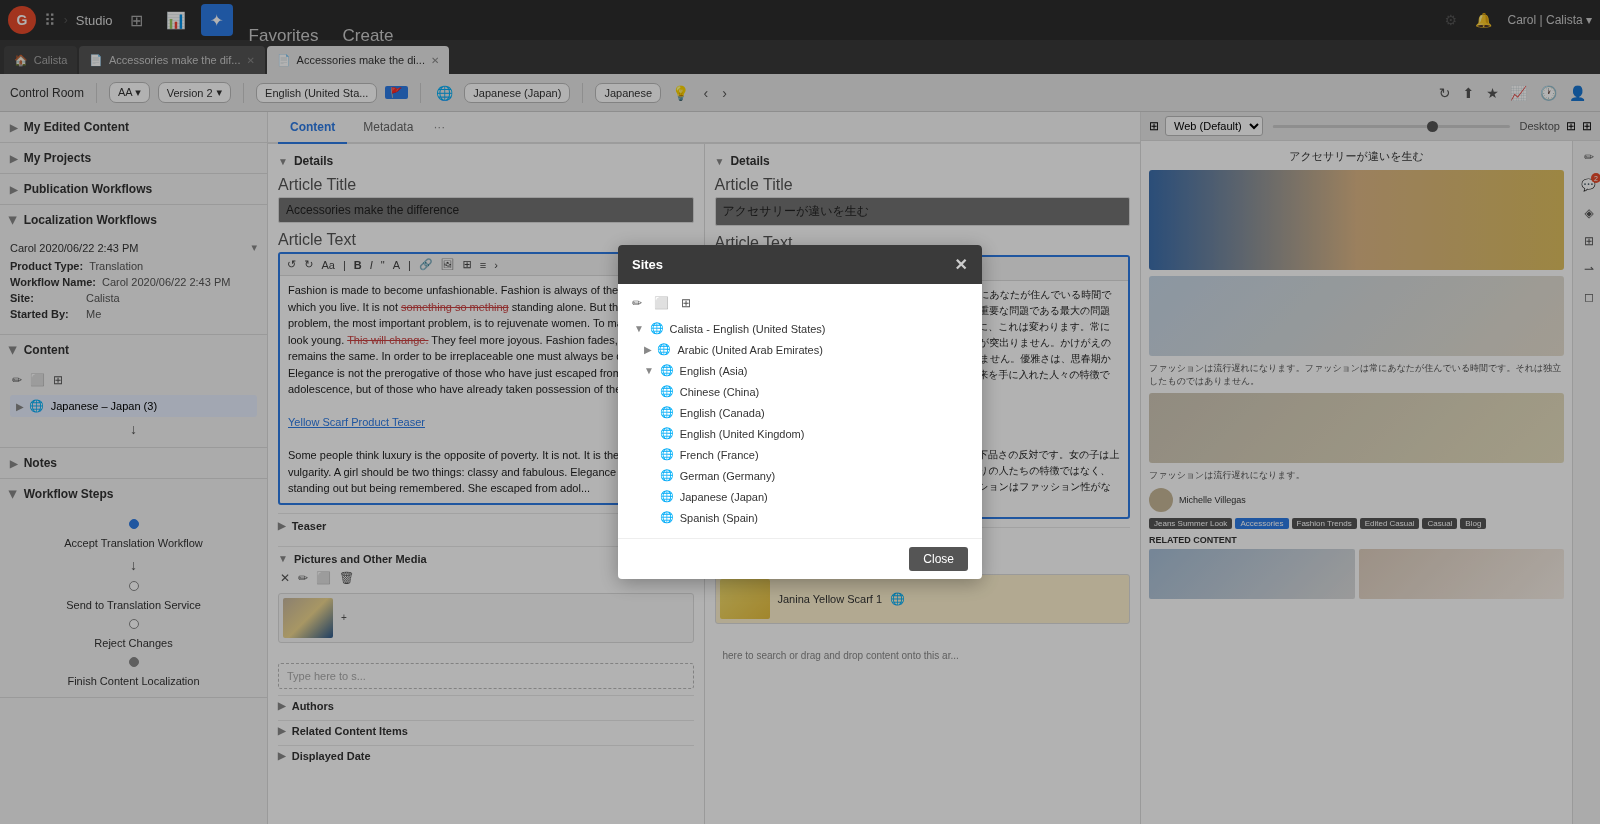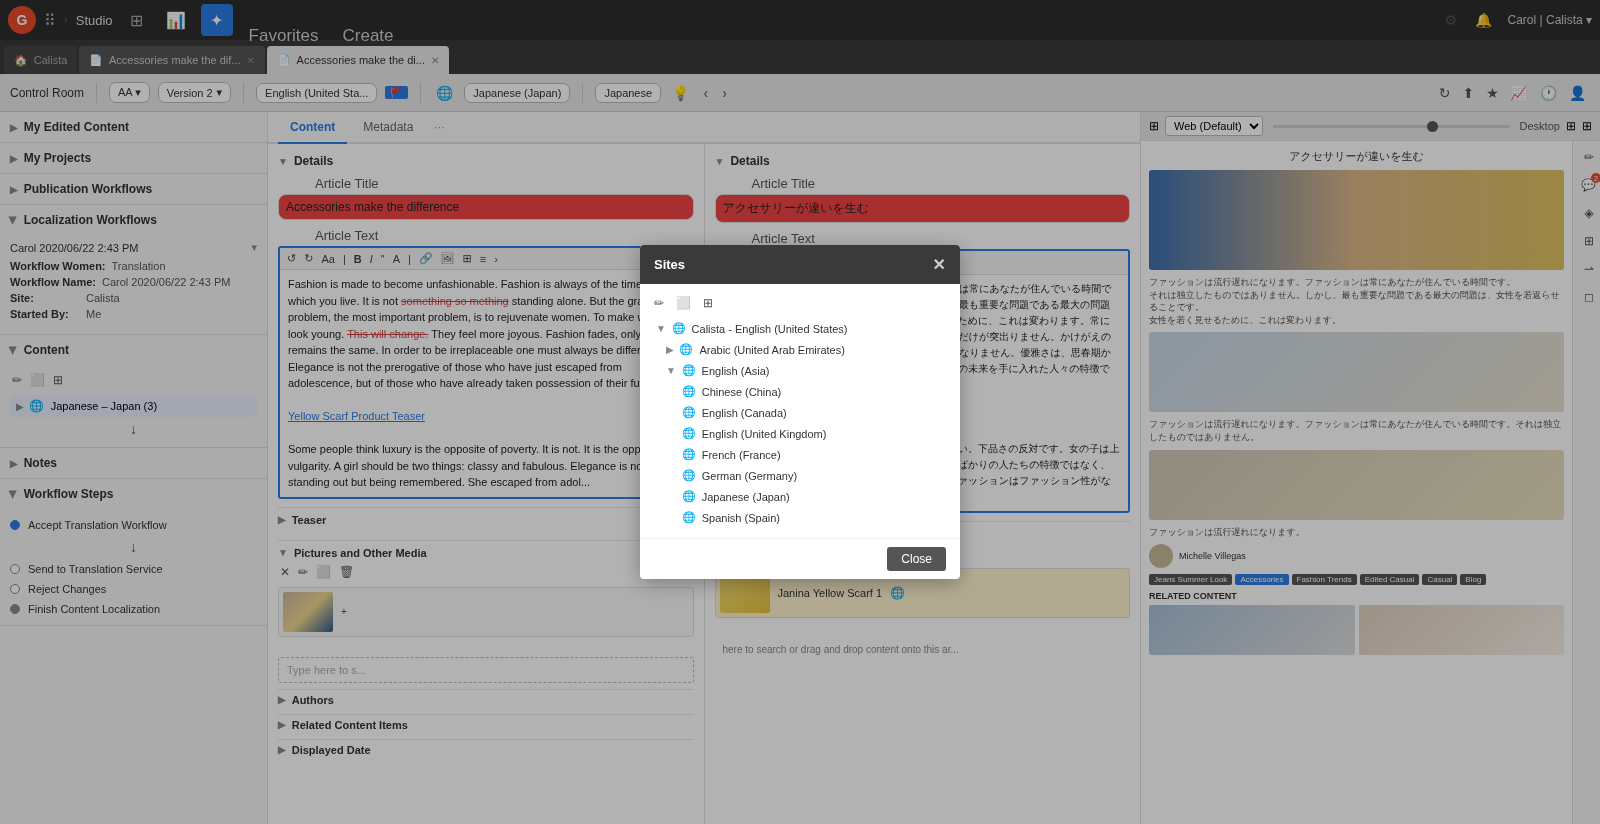--- a/index.html
+++ b/index.html
@@ -128,21 +128,21 @@
     .content-tool-btn { font-size: 12px; color: #555; cursor: pointer; padding: 2px; }
     .lang-item {
       display: flex; align-items: center; gap: 6px;
       padding: 4px 6px; font-size: 11px;
       background: #e8f0ff; border-radius: 3px;
       cursor: pointer;
     }
     .lang-item-icon { color: #2d7be5; font-size: 12px; }
     .arrow-down { display: block; text-align: center; color: #555; font-size: 14px; margin: 4px 0; }
     .workflow-steps { padding: 6px 10px; }
-    .step-item { display: flex; align-items: center; gap: 8px; padding: 4px 0; font-size: 11px; color: #333; }
+    .step-item { display: flex; align-items: center; gap: 8px; padding: 4px 0; font-size: 11px; color: #333; flex-direction: column; }
     .step-radio { width: 10px; height: 10px; border-radius: 50%; border: 1.5px solid #888; background: white; flex-shrink: 0; }
     .step-radio.active { border-color: #2d7be5; background: #2d7be5; }
     .step-radio.done { border-color: #888; background: #888; }
 
     
     .center-panel {
       flex: 1;
       display: flex;
       flex-direction: column;
       background: white;
@@ -174,25 +174,25 @@
       border-right: 1px solid #ddd;
       overflow-y: auto;
       padding: 10px;
     }
     .editor-pane:last-child { border-right: none; }
     .editor-section-header {
       display: flex; align-items: center; gap: 6px;
       font-size: 12px; font-weight: 600; color: #333;
       margin-bottom: 8px; cursor: pointer;
     }
-    .field-label { font-size: 13px; color: #555; margin-bottom: 3px; font-weight: 500; margin-left: 37px; }
+    .field-label { font-size: 16px; color: #555; margin-bottom: 3px; font-weight: 500; }
     .field-value {
       font-size: 12px; color: #222;
       border: 1px solid #ddd; padding: 5px 7px;
-      border-radius: 8px; background: #ef4444;
+      border-radius: 2px; background: #737373;
       margin-bottom: 8px;
     }
     .text-editor-area {
       border: 2px solid #2d7be5;
       border-radius: 3px;
       padding: 0;
       overflow: hidden;
       margin-bottom: 8px;
     }
     .text-editor-toolbar {
@@ -329,21 +329,21 @@
     .modal-overlay {
       position: fixed;
       top: 0; left: 0; right: 0; bottom: 0;
       background: rgba(0,0,0,0.3);
       display: flex; align-items: center; justify-content: center;
       z-index: 1000;
     }
     .modal {
       background: white;
       border-radius: 4px;
-      width: 320px;
+      width: 364px;
       box-shadow: 0 4px 20px rgba(0,0,0,0.3);
       overflow: hidden;
     }
     .modal-header {
       background: #3a3a3a;
       color: white;
       padding: 10px 14px;
       display: flex; align-items: center; justify-content: space-between;
       font-size: 13px; font-weight: 600;
     }
@@ -484,21 +484,21 @@
       <div class="panel-section-header">
         <span class="collapse-arrow">▶</span>
         <span>Localization Workflows</span>
       </div>
       <div class="panel-sub-content">
         <div style="display:flex; align-items:center; justify-content:space-between; margin-bottom:6px;">
           <span style="font-size:11px; color:#333;">Carol 2020/06/22 2:43 PM</span>
           <span style="font-size:11px; color:#888;">▾</span>
         </div>
         <div class="workflow-info-row">
-          <span class="workflow-info-label">Workflow Women:</span>
+          <span class="workflow-info-label">Product Type:</span>
           <span>Translation</span>
         </div>
         <div class="workflow-info-row">
           <span class="workflow-info-label">Workflow Name:</span>
           <span>Carol 2020/06/22 2:43 PM</span>
         </div>
         <div class="workflow-info-row">
           <span class="workflow-info-label">Site:</span>
           <span>Calista</span>
         </div>
@@ -716,21 +716,20 @@
       <span style="font-size:11px; color:#555;">Desktop</span>
       <span style="font-size:12px;">⊞</span>
       <span style="font-size:12px;">⊞</span>
     </div>
     <div style="position:relative; display:flex; flex:1; overflow:hidden;">
       <div class="preview-frame">
         <div class="preview-title">アクセサリーが違いを生む</div>
         <div class="preview-hero">
           <div class="preview-hero-img"></div>
         </div>
-        <div class="preview-text-block">ファッションは流行遅れになります。ファッションは常にあなたが住んでいる時間です。<br>それは独立したものではありません。しかし、最も重要な問題である最大の問題は、女性を若返らせることです。<br>女性を若く見せるために、これは変わります。</div>
         <div style="display:flex; gap:4px; margin-bottom:6px;">
           <div style="flex:1; height:80px; background:linear-gradient(135deg,#c8d8e8,#e8e0d0); border-radius:3px;"></div>
         </div>
         <div class="preview-text-block">ファッションは流行遅れになります。ファッションは常にあなたが住んでいる時間です。それは独立したものではありません。</div>
         <div style="display:flex; gap:4px; margin-bottom:6px;">
           <div style="flex:1; height:70px; background:linear-gradient(135deg,#d0c8b8,#e8e0c0); border-radius:3px;"></div>
         </div>
         <div class="preview-text-block">ファッションは流行遅れになります。</div>
         <div class="preview-author">
           <div class="preview-avatar"></div>

